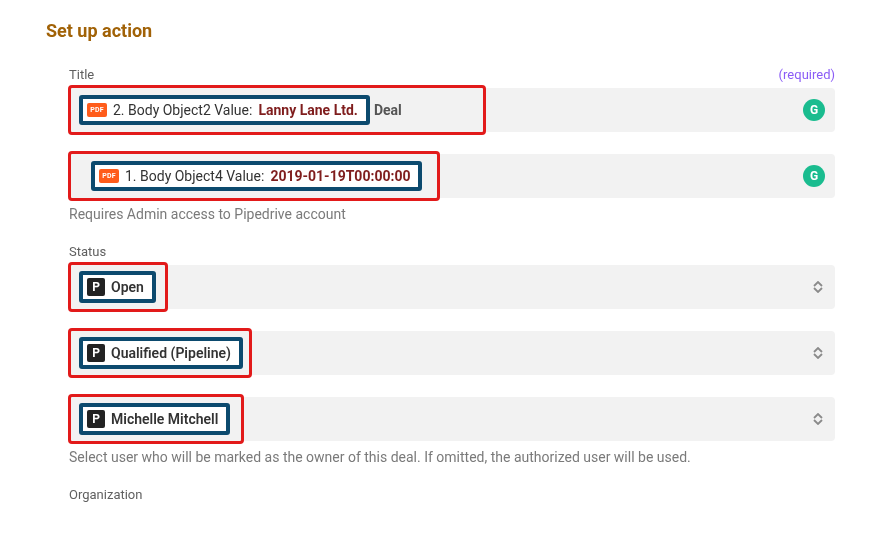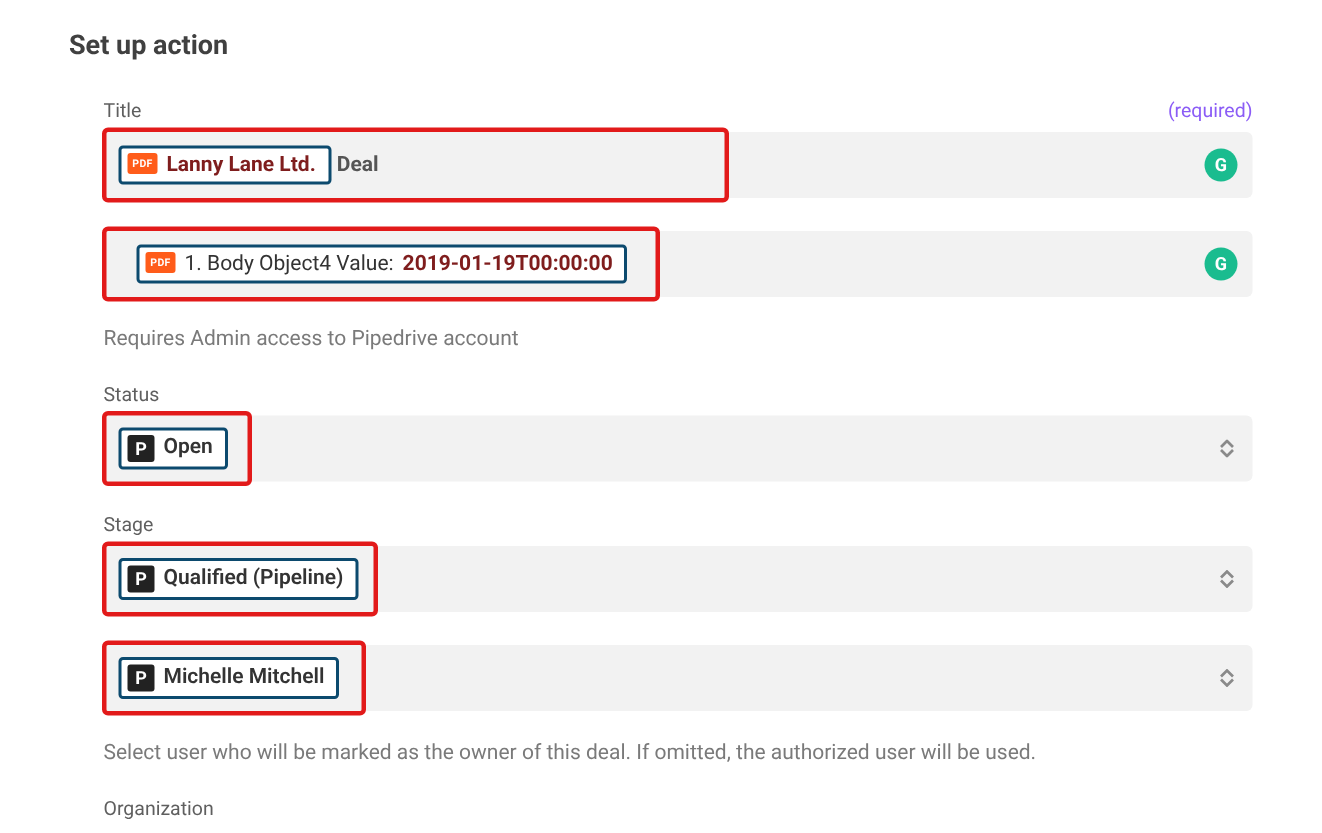--- a/index.html
+++ b/index.html
@@ -7,21 +7,21 @@
     font-family: -apple-system, BlinkMacSystemFont, "Segoe UI", Roboto, "Helvetica Neue", Arial, sans-serif;
     background: #fff;
     color: #2c2c2c;
     padding: 20px 46px;
     width: 881px;
   }
   .page-title {
     font-size: 18px;
     font-weight: 700;
     margin-bottom: 26px;
-    color: #404040;
+    color: #a16207;
   }
   .field-block { margin-bottom: 22px; padding-left: 23px; }
   .label-row {
     display: flex;
     justify-content: space-between;
     align-items: flex-end;
     margin-bottom: 6px;
   }
   .field-label {
     font-size: 13px;
@@ -45,24 +45,24 @@
     border: 3px solid #e21a1a;
     border-radius: 4px;
     position: absolute;
     top: -3px;
     bottom: -3px;
     left: -1px;
     pointer-events: none;
   }
   .pill {
     display: inline-flex;
-    align-items: flex-start;
+    align-items: center;
     gap: 6px;
     background: #fff;
-    border: 2px solid #0c4a6e;
+    border: 4px solid #0c4a6e;
     border-radius: 3px;
     padding: 3px 8px 3px 4px;
     font-size: 14px;
     color: #333;
     white-space: nowrap;
   }
   .pill-pdf {
     display: inline-flex;
     align-items: center;
     justify-content: center;
@@ -120,38 +120,39 @@
     display: flex;
     flex-direction: column;
     align-items: center;
     gap: 0;
     color: #8a8a8a;
   }
   .chevrons svg { display: block; }
   .help-text {
     font-size: 14px;
     color: #7a7a7a;
-    margin-top: 20px;
+    margin-top: 8px;
   }
   .mini-icon { color: #a0a0a0; display: inline-flex; align-items: center; }
 </style>
 </head>
 <body>
 
 <h1 class="page-title">Set up action</h1>
 
 <div class="field-block">
   <div class="label-row">
     <span class="field-label">Title</span>
     <span class="field-required">(required)</span>
   </div>
   <div class="input-wrap">
     <div class="input-area">
       <span class="pill">
         <span class="pill-pdf">PDF</span>
+        <span class="pill-main">2. Body Object2 Value:</span>
         <span class="pill-value">Lanny Lane Ltd.</span>
       </span>
       <span class="plain-after"> Deal</span>
       <span class="right-icon">
         <span class="g-circle">G</span>
       </span>
     </div>
     <div class="highlight" style="width:418px;"></div>
   </div>
 </div>
@@ -191,23 +192,20 @@
         <svg width="10" height="6" viewBox="0 0 10 6">
             <path d="M1 1 L5 5 L9 1" fill="none" stroke="currentColor" stroke-width="1.8"></path>
           </svg>
       </span>
     </div>
     <div class="highlight" style="width:100px;"></div>
   </div>
 </div>
 
 <div class="field-block">
-  <div class="label-row">
-    <span class="field-label">Stage</span>
-  </div>
   <div class="input-wrap">
     <div class="input-area">
       <span class="pill">
         <span class="pill-p">P</span>
         <span class="pill-main" style="font-weight:600;">Qualified (Pipeline)</span>
       </span>
       <span class="right-icon chevrons">
         <svg width="10" height="6" viewBox="0 0 10 6">
             <path d="M1 5 L5 1 L9 5" fill="none" stroke="currentColor" stroke-width="1.8"></path>
           </svg>

